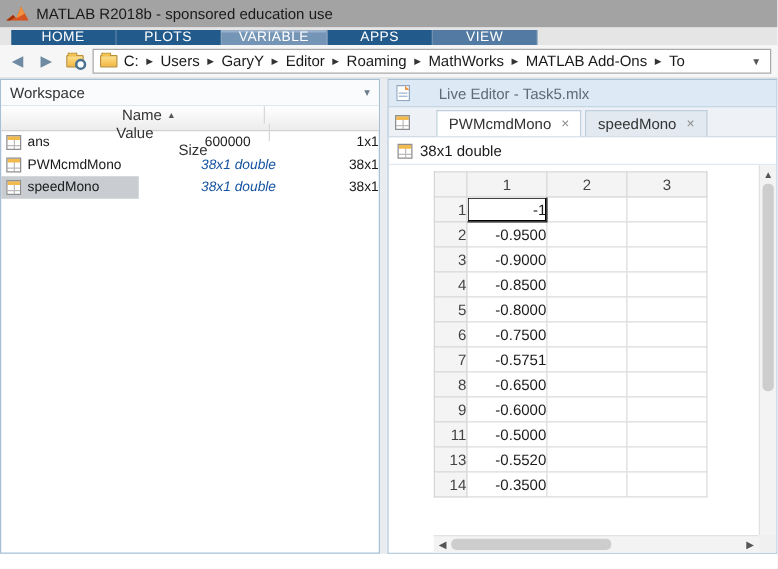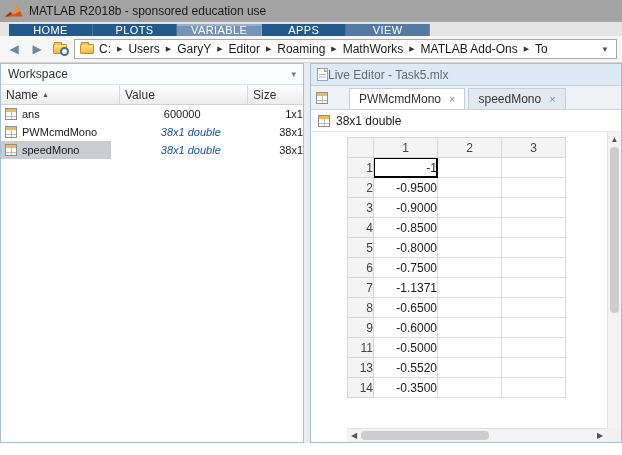--- a/index.html
+++ b/index.html
@@ -29,41 +29,41 @@
   .crumb-sep { font-size:7px; color:#333; padding:0 1px; }
   .crumb-dd { margin-left:auto; font-size:8px; color:#555; cursor:pointer; padding:0 2px; }
 
   
   .main { display:flex; height:380px; background:#e9edf1; }
 
   
   .workspace { width:304px; background:#ffffff; border:1px solid #a8c0d6; display:flex; flex-direction:column; }
   .ws-header { height:21px; background:#fafbfc; border-bottom:1px solid #dfe5ea; display:flex; align-items:center; padding:0 7px; font-size:12px; color:#333; }
   .ws-menu { margin-left:auto; color:#6b7b8a; font-size:9px; cursor:pointer; }
-  .ws-cols { display:flex; height:20px; background:linear-gradient(#ffffff,#ececec); border-bottom:1px solid #d2d2d2; font-size:12px; color:#333; align-items:center; }
+  .ws-cols { display:flex; height:20px; background:linear-gradient(#ffffff,#ececec); border-bottom:1px solid #d2d2d2; font-size:12px; color:#333; align-items:center;flex-direction:column; }
   .ws-cols > div { height:100%; display:flex; align-items:center; border-right:1px solid #d8d8d8; padding-left:5px; cursor:pointer; }
   .wc-name { width:119px; gap:4px; }
   .wc-value { width:128px; }
   .wc-size { flex:1; border-right:none !important; }
   .sort-ico { font-size:7px; color:#555; }
   .ws-row { display:flex; height:18px; align-items:center; font-size:11px; cursor:default; }
   .ws-name { width:119px; display:flex; align-items:center; gap:5px; padding-left:4px; height:100%; }
   .ws-name.sel { background:#c9cdd1; }
   .ws-val { width:128px; padding-left:6px;margin-left:44px; }
   .ws-size { flex:1; padding-left:6px;text-align:right; }
   .dbl { color:#1553a0; font-style:italic; }
   .tbl-ico { width:12px; height:12px; flex:0 0 auto; border:1px solid #8f8f8f; background-color:#fff;
              background-image:linear-gradient(#f3bb4e,#f3bb4e),linear-gradient(#bbbbbb,#bbbbbb),linear-gradient(#bbbbbb,#bbbbbb);
              background-size:100% 3px,1px 100%,100% 1px; background-position:0 0,5px 0,0 7px; background-repeat:no-repeat; }
 
   .splitter { width:6px; background:#e9edf1; cursor:col-resize; }
 
   
   .editor { flex:1; min-width:0; background:#fff; border:1px solid #a8c0d6; display:flex; flex-direction:column; }
-  .ed-header { height:22px; background:#dde9f4; border-bottom:1px solid #bdd0e0; display:flex; align-items:center; gap:0; padding:0 6px; font-size:12px; color:#5f6b76; cursor:pointer; }
+  .ed-header { height:22px; background:#dde9f4; border-bottom:1px solid #bdd0e0; display:flex; align-items:center; gap:23px; padding:0 6px; font-size:12px; color:#5f6b76; cursor:pointer; }
   .doc-ico { width:11px; height:13px; flex:0 0 auto; }
   .var-tabs { height:24px; background:#eef2f6; border-bottom:1px solid #c7d5e2; display:flex; align-items:flex-end; padding-left:5px; gap:3px; }
   .vt-ico { align-self:center; margin-right:18px; }
   .vtab { height:21px; display:flex; align-items:center; gap:8px; padding:0 9px; font-size:12px; color:#333;
           border:1px solid #c0cfdd; border-bottom:none; background:#e3e9f0; cursor:pointer; }
   .vtab.active { background:#ffffff; }
   .close-ico { color:#8a8a8a; font-size:11px; cursor:pointer; }
   .info-row { height:22px; display:flex; align-items:center; gap:6px; padding:0 7px; border-bottom:1px solid #e4e9ee; font-size:12px; background:#fff; }
 
   
@@ -254,21 +254,21 @@
           <td class="empty"></td>
         </tr>
         <tr>
           <th class="rh">6</th>
           <td class="val">-0.7500</td>
           <td class="empty"></td>
           <td class="empty"></td>
         </tr>
         <tr>
           <th class="rh">7</th>
-          <td class="val">-1.1371</td>
+          <td class="val">-0.5751</td>
           <td class="empty"></td>
           <td class="empty"></td>
         </tr>
         <tr>
           <th class="rh">8</th>
           <td class="val">-0.6500</td>
           <td class="empty"></td>
           <td class="empty"></td>
         </tr>
         <tr>

